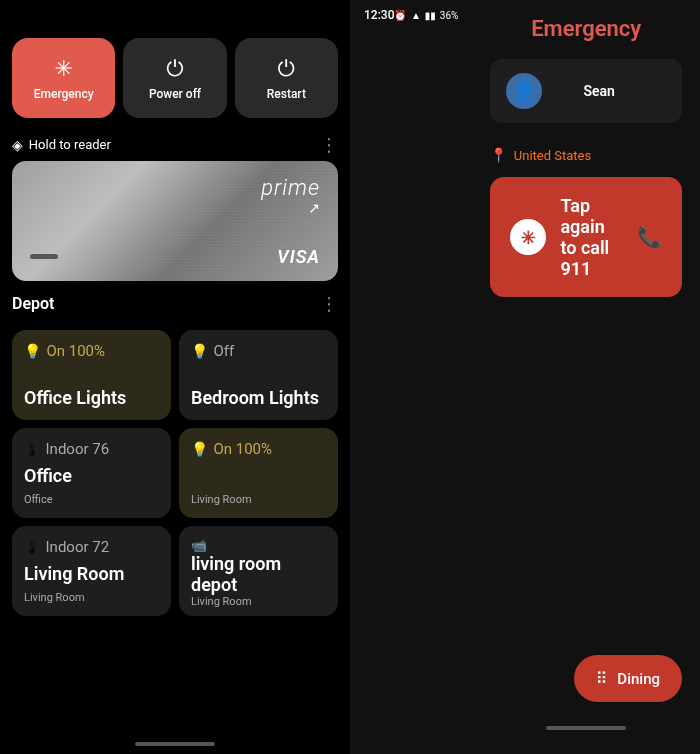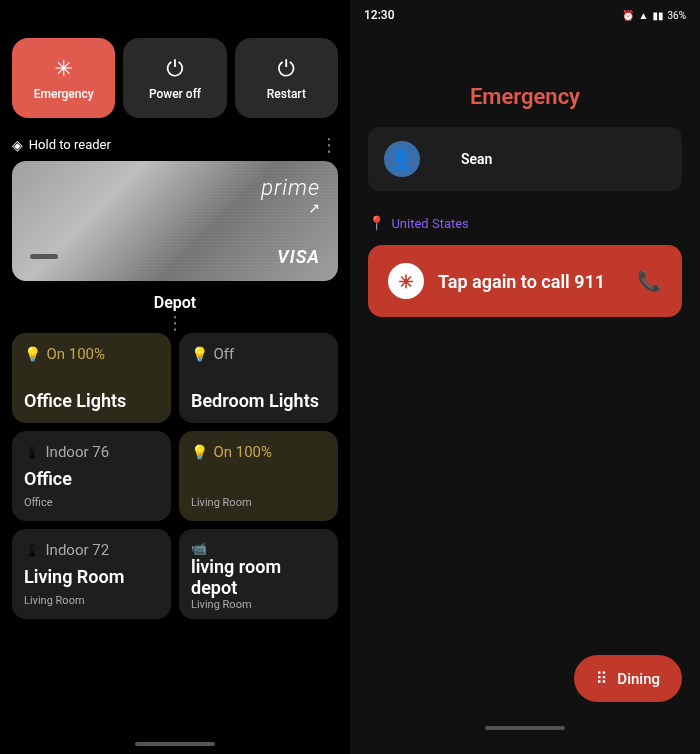--- a/index.html
+++ b/index.html
@@ -148,22 +148,21 @@
     
     .smarthome-section {
       padding: 8px 12px 0;
       flex: 1;
       overflow: hidden;
     }
     .smarthome-header {
       display: flex;
       align-items: center;
       justify-content: space-between;
-      margin-bottom: 0;
-      flex-direction: column;
+      margin-bottom: 16px;
     }
     .smarthome-title {
       color: #fff;
       font-size: 16px;
       font-weight: 600;
     }
     .smarthome-dots {
       color: #888;
       font-size: 18px;
     }
@@ -222,23 +221,21 @@
       background: #555;
       border-radius: 2px;
     }
 
     
     .right-panel {
       width: 350px;
       height: 754px;
       background: #111;
       display: flex;
-      flex-direction: column;
       padding: 0;
-      gap: 38px;
     }
 
     .right-status-bar {
       height: 30px;
       background: #111;
       display: flex;
       align-items: center;
       justify-content: space-between;
       padding: 0 14px;
     }
@@ -307,21 +304,21 @@
       align-items: center;
       gap: 6px;
       margin-bottom: 14px;
     }
     .location-icon {
       font-size: 14px;
       color: #aaa;
     }
     .location-text {
       font-size: 13px;
-      color: #8b5cf6;
+      color: #f97316;
     }
 
     .call-911-btn {
       background: #c0392b;
       border-radius: 14px;
       padding: 18px 20px;
       display: flex;
       align-items: center;
       gap: 14px;
       cursor: pointer;

